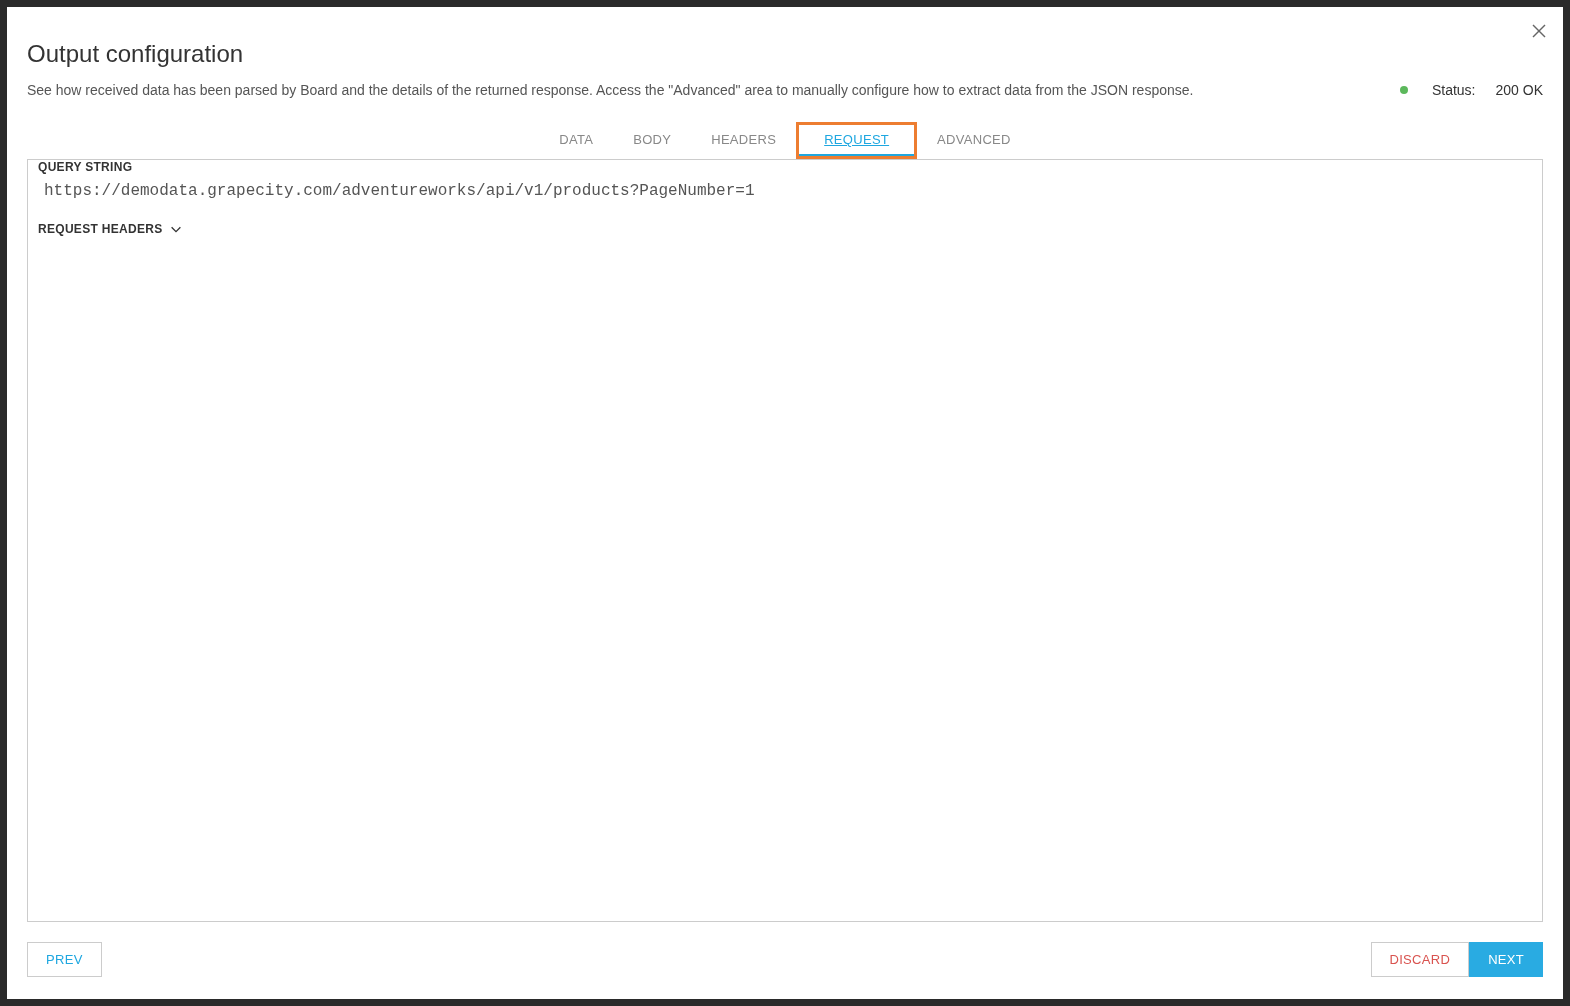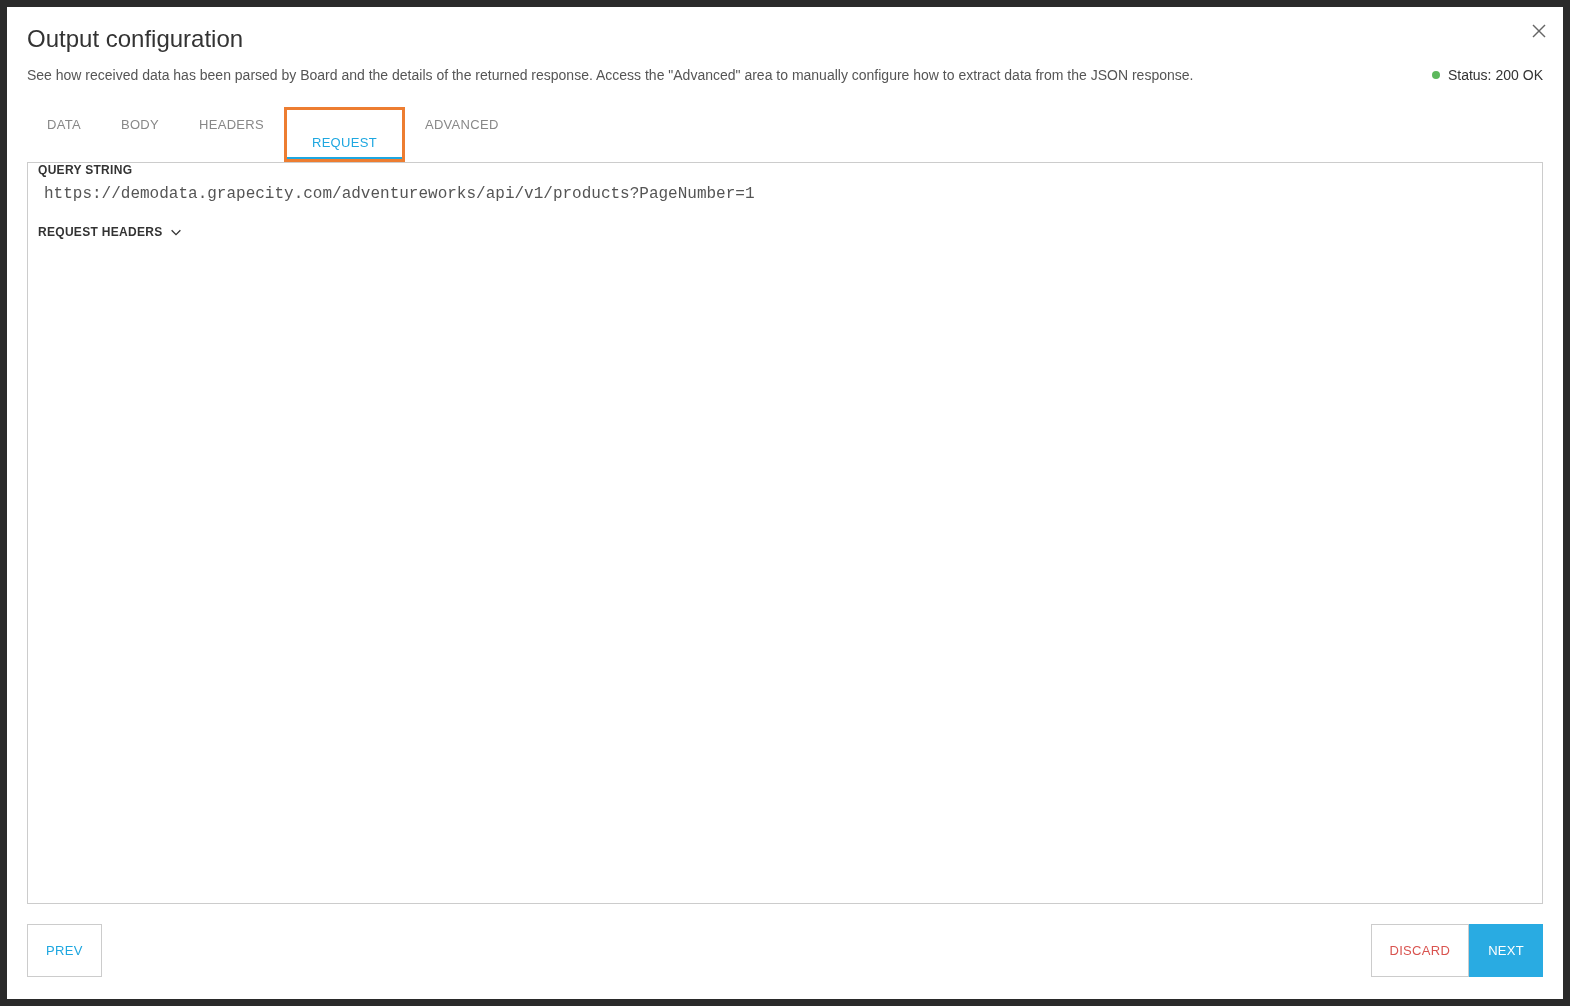--- a/index.html
+++ b/index.html
@@ -34,21 +34,21 @@
       color: #666;
       display: flex;
       align-items: center;
       justify-content: center;
     }
     .close-btn svg {
       width: 16px;
       height: 16px;
     }
     .header {
-      padding: 18px 20px 0 20px;
+      padding: 33px 20px 0 20px;
     }
     .title {
       font-size: 24px;
       font-weight: 400;
       color: #333;
       margin-bottom: 14px;
     }
     .subtitle-row {
       display: flex;
       justify-content: space-between;
@@ -56,52 +56,54 @@
     }
     .subtitle {
       font-size: 14px;
       color: #555;
     }
     .status {
       display: flex;
       align-items: center;
       font-size: 14px;
       color: #333;
-      gap: 4px;
+      gap: 20px;
       justify-content: center;
     }
     .status-dot {
       width: 8px;
       height: 8px;
       border-radius: 50%;
       background: #5cb85c;
       margin-right: 4px;
     }
     .tabs {
       display: flex;
       padding: 24px 20px 0 20px;
       gap: 0;
+      justify-content: center;
     }
     .tab {
       padding: 10px 20px;
       font-size: 13px;
       color: #888;
       cursor: pointer;
       letter-spacing: 0.3px;
       border-bottom: 2px solid transparent;
     }
     .tab.active {
       color: #1ea7e0;
       border-bottom: 2px solid #1ea7e0;
     }
     .tab.highlight {
       border: 3px solid #ed7d31;
       border-bottom: 3px solid #ed7d31;
-      padding: 25px 25px 9px 25px;
+      padding: 7px 25px 9px 25px;
       position: relative;
+      text-decoration: underline;
     }
     .tab.highlight::after {
       content: "";
       position: absolute;
       bottom: 0;
       left: 0;
       right: 0;
       height: 2px;
       background: #1ea7e0;
     }
@@ -143,21 +145,21 @@
     .footer {
       padding: 0 20px 22px 20px;
       display: flex;
       justify-content: space-between;
       align-items: center;
     }
     .footer-right {
       display: flex;
     }
     .btn {
-      padding: 18px 18px;
+      padding: 9px 18px;
       font-size: 13px;
       border: 1px solid #ccc;
       background: #fff;
       cursor: pointer;
       letter-spacing: 0.3px;
       font-family: inherit;
     }
     .btn-prev {
       color: #1ea7e0;
     }

